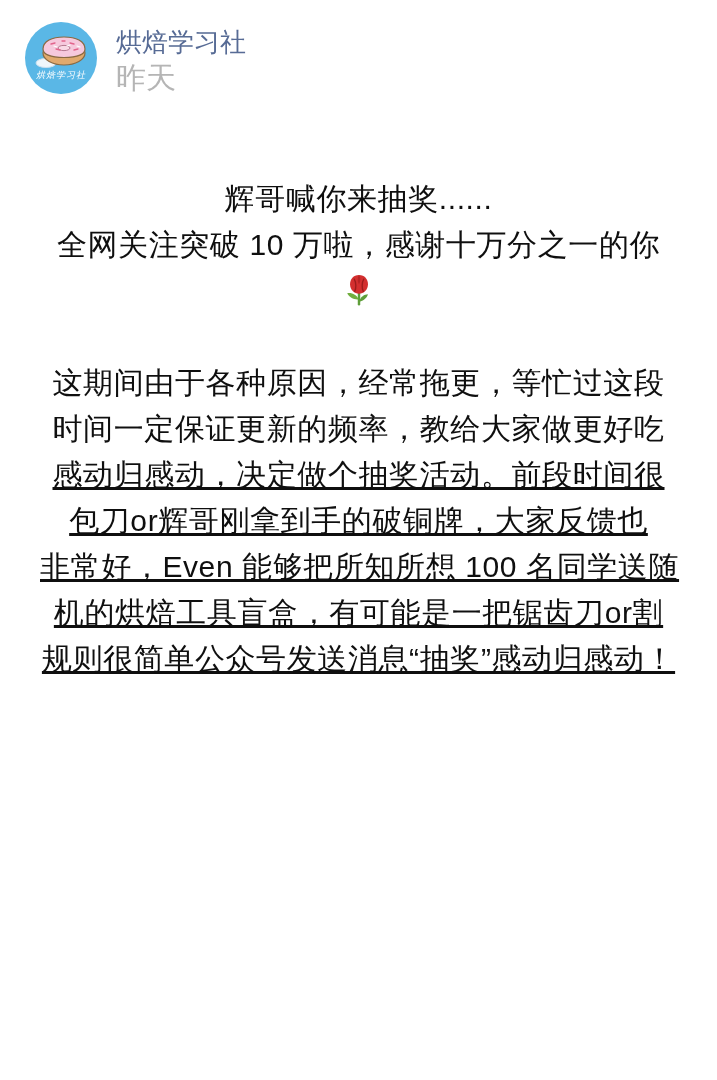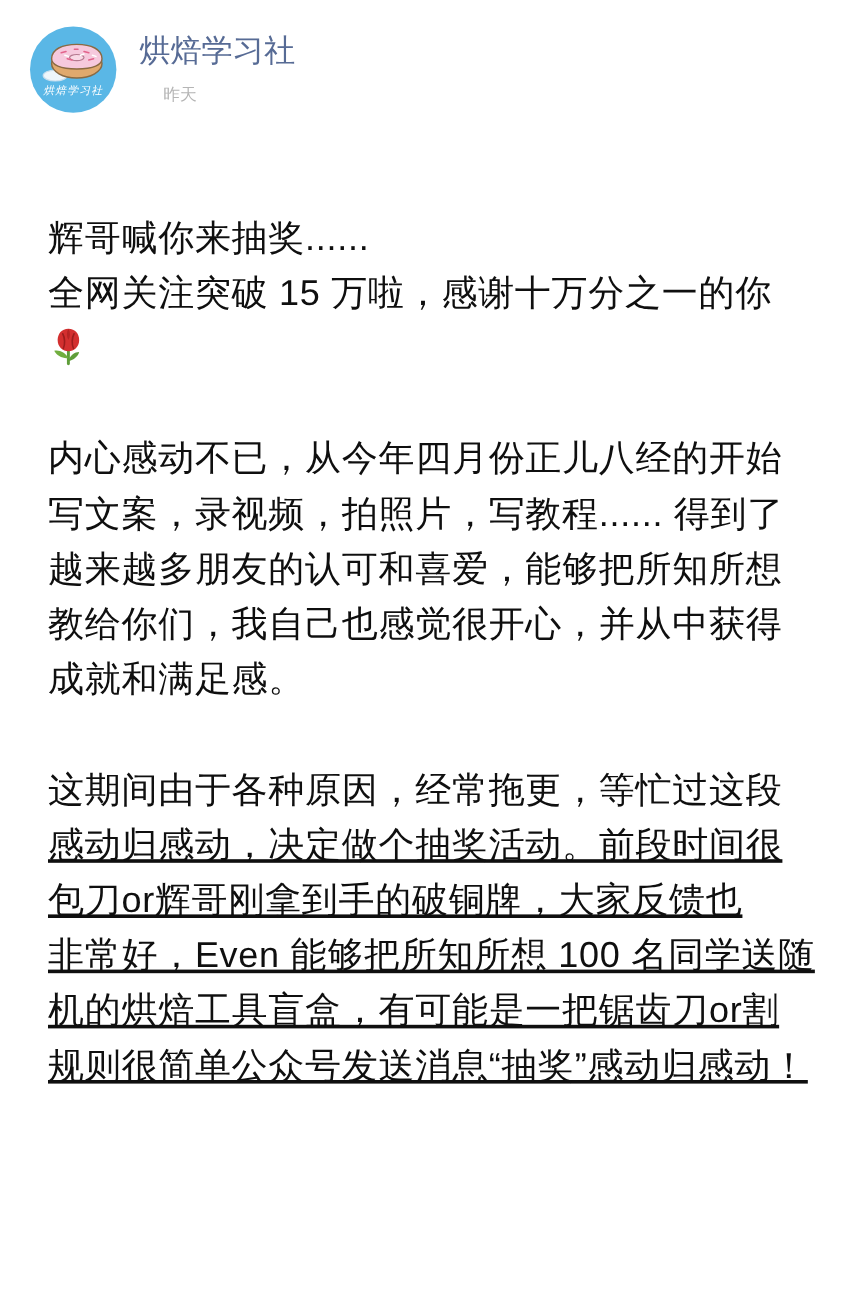--- a/index.html
+++ b/index.html
@@ -50,40 +50,39 @@
   }
   .account-name {
     font-size: 26px;
     line-height: 30px;
     color: #576b95;
     font-weight: 500;
     cursor: pointer;
   }
   .timestamp {
     margin-top: 9px;
-    font-size: 14px;
+    font-size: 30px;
     line-height: 24px;
     color: #b5b5b5;
     font-weight: 400;
-    margin-left: 20px;
   }
   
   .post-body {
     margin-top: 82px;
     padding: 0 40px;
     font-size: 30px;
     line-height: 46px;
     letter-spacing: 0.6px;
     color: #0f0f0f;
     overflow: hidden;
   }
   .para { margin: 0 0 46px 0; }
   .para.no-gap { margin-bottom: 0; }
   .para:last-child { margin-bottom: 0; text-decoration: underline; }
-  .line { white-space: nowrap; }
+  .line { white-space: nowrap; text-align: center; }
   .emoji {
     display: inline-block;
     vertical-align: -6px;
     line-height: 1;
   }
   .emoji svg { display: block; }
 </style>
 </head>
 <body>
 
@@ -111,50 +110,44 @@
     <div class="header-info">
       <div class="account-name">烘焙学习社</div>
       <div class="timestamp">昨天</div>
     </div>
   </div>
 
   <div class="post-body">
 
     <div class="para">
       <div class="line">辉哥喊你来抽奖......</div>
-      <div class="line">全网关注突破 15 万啦，感谢十万分之一的你</div>
+      <div class="line">全网关注突破 10 万啦，感谢十万分之一的你</div>
       <div class="line">
         <span class="emoji">
           <svg width="34" height="34" viewBox="0 0 36 36">
 
             <path d="M18 21 L18 33" stroke="#5f9e3a" stroke-width="2.6" stroke-linecap="round"></path>
 
             <path d="M17.5 28 C12.5 28.5 7.5 25.5 5.5 21.5 C10.5 20.5 15.5 23.5 17.5 27.5 Z" fill="#71ae3f"></path>
             <path d="M18.5 30.5 C22.5 29.5 26.5 26.5 27.5 22.5 C23.5 22.5 19.5 25.5 18.5 29.5 Z" fill="#5f9e3a"></path>
 
             <path d="M18 2 C12 2 8.5 6.5 8.5 12 C8.5 18 13 22 18 22 C23 22 27.5 18 27.5 12 C27.5 6.5 24 2 18 2 Z" fill="#d32f2f"></path>
 
             <path d="M13 6.5 C15 10 15.2 16 13.5 19.5" stroke="#9c1c1c" stroke-width="1.4" fill="none" stroke-linecap="round"></path>
             <path d="M23 6.5 C21 10 20.8 16 22.5 19.5" stroke="#9c1c1c" stroke-width="1.4" fill="none" stroke-linecap="round"></path>
             <path d="M18 2 C16.2 5 16.2 9 18 12 C19.8 9 19.8 5 18 2 Z" fill="#9c1c1c" opacity="0.55"></path>
           </svg>
         </span>
       </div>
     </div>
 
-    <div class="para">
-      <div class="line">内心感动不已，从今年四月份正儿八经的开始</div>
-      <div class="line">写文案，录视频，拍照片，写教程...... 得到了</div>
-      <div class="line">越来越多朋友的认可和喜爱，能够把所知所想</div>
-      <div class="line">教给你们，我自己也感觉很开心，并从中获得</div>
-      <div class="line">成就和满足感。</div>
-    </div>
 
     <div class="para no-gap">
       <div class="line">这期间由于各种原因，经常拖更，等忙过这段</div>
+      <div class="line">时间一定保证更新的频率，教给大家做更好吃</div>
     </div>
 
     <div class="para">
       <div class="line">感动归感动，决定做个抽奖活动。前段时间很</div>
       <div class="line">包刀or辉哥刚拿到手的破铜牌，大家反馈也</div>
       <div class="line">非常好，Even 能够把所知所想 100 名同学送随</div>
       <div class="line">机的烘焙工具盲盒，有可能是一把锯齿刀or割</div>
       <div class="line">规则很简单公众号发送消息“抽奖”感动归感动！</div>
     </div>
 

